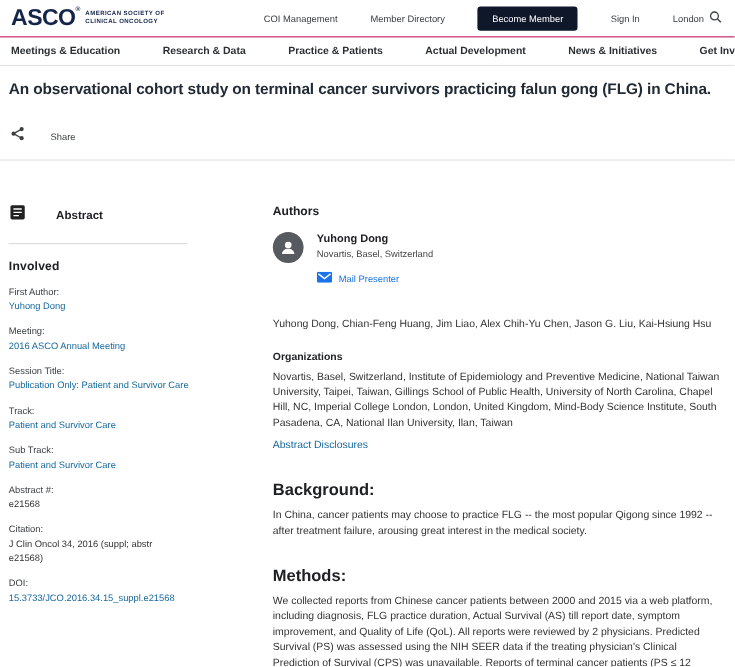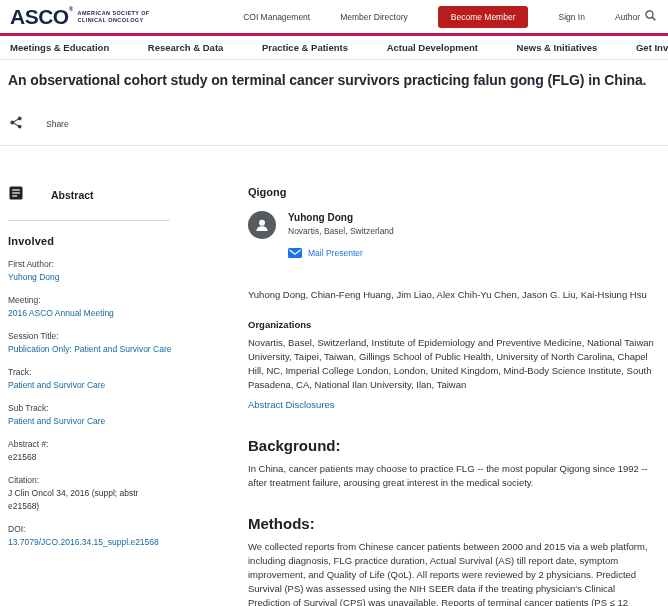--- a/index.html
+++ b/index.html
@@ -7,25 +7,25 @@
     font-family:"Liberation Sans","DejaVu Sans",sans-serif; color:#333; }
 
   
   .top-header { height:33px; display:flex; align-items:center; padding:0 12px 0 10px; background:#fff; }
   .logo-wrap { display:flex; align-items:flex-start; gap:5px; }
   .logo-asco { font-size:21px; font-weight:bold; color:#15254a; letter-spacing:-0.5px; line-height:1; }
   .logo-reg { font-size:6px; vertical-align:top; color:#15254a; }
   .logo-tagline { font-size:5.5px; font-weight:bold; color:#15254a; letter-spacing:0.4px; line-height:1.3; padding-top:4px; }
   .header-right { margin-left:auto; display:flex; align-items:center; gap:30px; }
   .hdr-link { font-size:8.5px; color:#3c4043; cursor:pointer; }
-  .btn-member { background:#b91c1c; color:#fff; font-size:8.5px; padding:6px 13px; border:none; border-radius:3px; cursor:pointer; font-family:inherit; }
+  .btn-member { background:#0f172a; color:#fff; font-size:8.5px; padding:6px 13px; border:none; border-radius:3px; cursor:pointer; font-family:inherit; }
   .search-wrap { display:flex; align-items:center; gap:5px; font-size:8.5px; color:#3c4043; cursor:pointer; }
 
   
-  .main-nav { height:27px; border-top:3px solid #be185d; border-bottom:1px solid #e3e3e3; overflow:hidden; }
+  .main-nav { height:27px; border-top:1px solid #be185d; border-bottom:1px solid #e3e3e3; overflow:hidden; }
   .main-nav-inner { width:705px; height:100%; display:flex; align-items:center; justify-content:space-between; padding:0 12px 0 10px; }
   .nav-item { font-size:9.5px; font-weight:bold; color:#2b2f33; white-space:nowrap; cursor:pointer; }
 
   
   .page-title { font-size:14px; font-weight:bold; color:#222a35; letter-spacing:-0.1px; padding:11px 10px 0 8px; line-height:1.3; }
   .share-row { display:flex; align-items:center; gap:24px; margin:26px 0 0 10px; cursor:pointer; }
   .share-label { font-size:8.5px; color:#3c4043; }
   .page-divider { border:none; border-top:1px solid #e2e2e2; margin-top:12px; }
 
   
@@ -69,21 +69,21 @@
       <div>AMERICAN SOCIETY OF</div>
       <div>CLINICAL ONCOLOGY</div>
     </div>
   </div>
   <div class="header-right">
     <span class="hdr-link">COI Management</span>
     <span class="hdr-link">Member Directory</span>
     <button class="btn-member">Become Member</button>
     <span class="hdr-link">Sign In</span>
     <span class="search-wrap">
-      <span>Author</span>
+      <span>London</span>
       <span>
         <svg width="11" height="11" viewBox="0 0 13 13">
             <circle cx="5.3" cy="5.3" r="4.2" fill="none" stroke="#3c4043" stroke-width="1.4"></circle>
             <line x1="8.6" y1="8.6" x2="12.2" y2="12.2" stroke="#3c4043" stroke-width="1.5"></line>
           </svg>
       </span>
     </span>
   </div>
 </div>
 
@@ -155,26 +155,26 @@
     <div class="sb-field">
       <div class="sb-label">Abstract #:</div>
       <div class="sb-value">e21568</div>
     </div>
     <div class="sb-field">
       <div class="sb-label">Citation:</div>
       <div class="sb-value citation">J Clin Oncol 34, 2016 (suppl; abstr e21568)</div>
     </div>
     <div class="sb-field">
       <div class="sb-label">DOI:</div>
-      <div class="sb-value link">13.7079/JCO.2016.34.15_suppl.e21568</div>
+      <div class="sb-value link">15.3733/JCO.2016.34.15_suppl.e21568</div>
     </div>
   </div>
 
   <div class="main-col">
-    <div class="authors-title">Qigong</div>
+    <div class="authors-title">Authors</div>
 
     <div class="presenter">
       <div class="avatar">
         <svg width="18" height="18" viewBox="0 0 24 24">
             <circle cx="12" cy="9" r="4" fill="#fff"></circle>
             <path d="M4.5 20c0-4.1 3.4-6.5 7.5-6.5s7.5 2.4 7.5 6.5z" fill="#fff"></path>
           </svg>
       </div>
       <div>
         <div class="presenter-name">Yuhong Dong</div>

